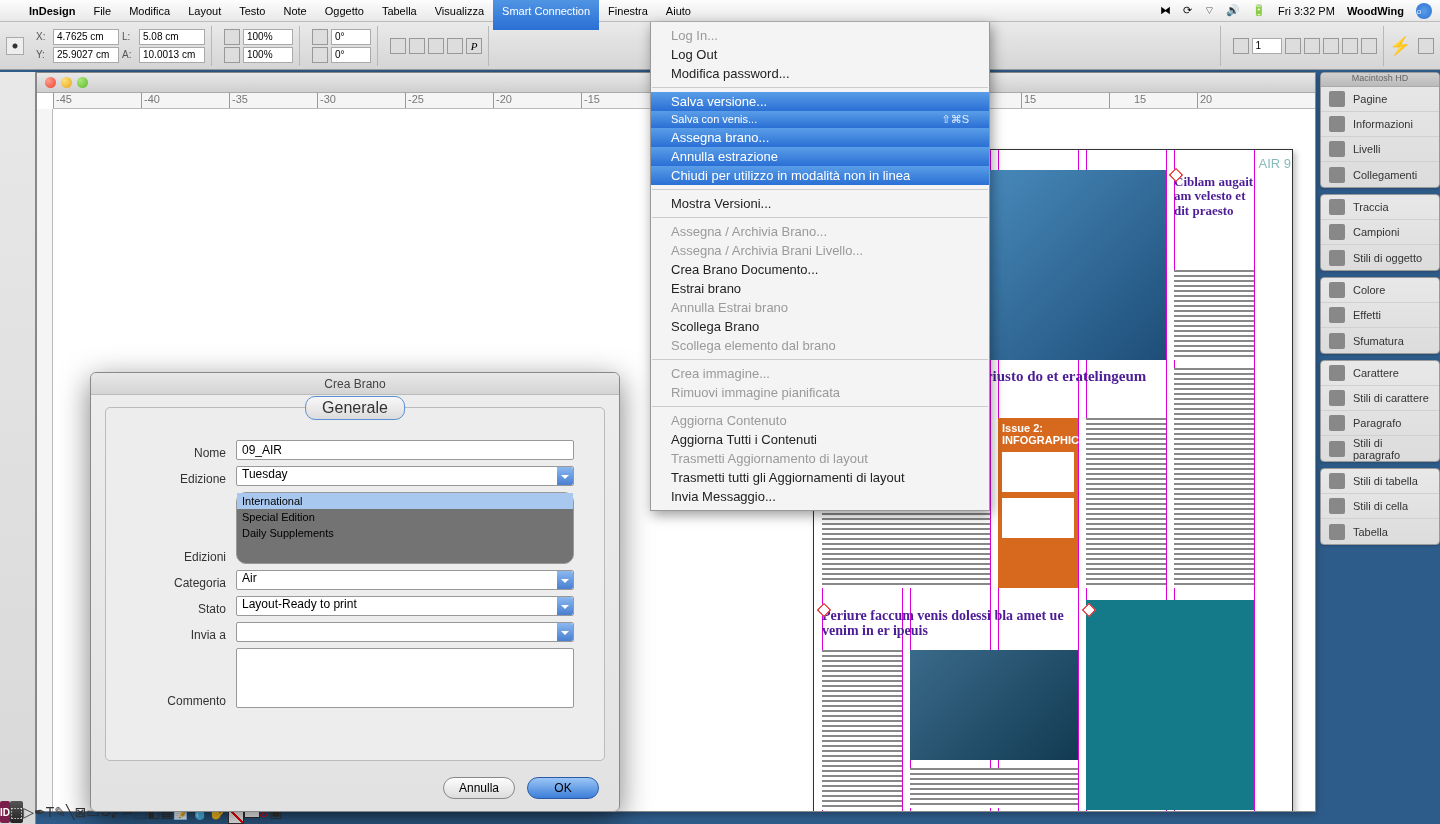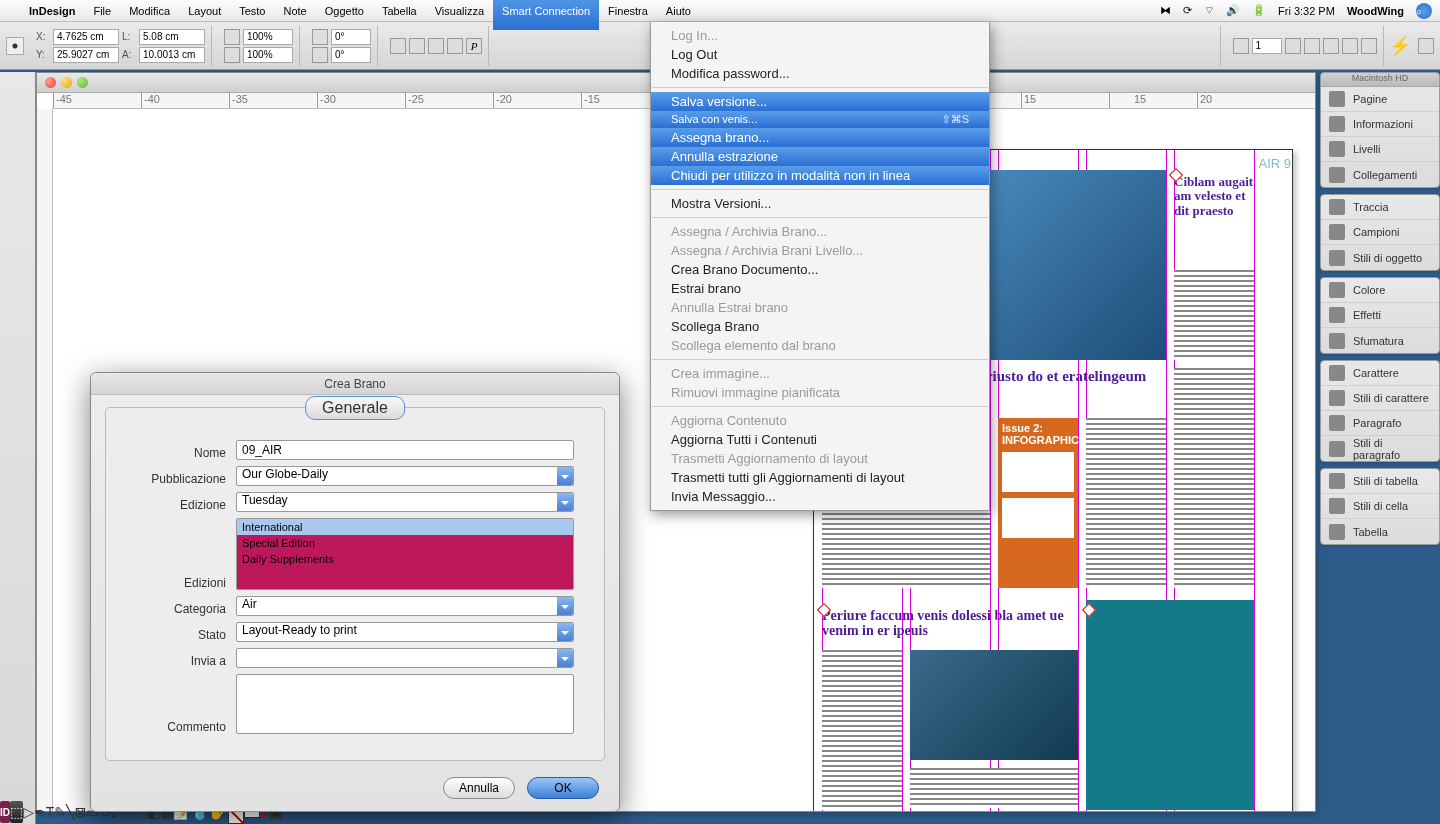--- a/index.html
+++ b/index.html
@@ -61,21 +61,21 @@
 .dialog{position:absolute;top:372px;left:90px;width:530px;height:440px;background:linear-gradient(#ededed,#e2e2e2);border:1px solid #888;border-radius:6px;box-shadow:0 8px 30px rgba(0,0,0,.5);z-index:150}
 .dialog .dtitle{height:22px;background:linear-gradient(#e8e8e8,#d4d4d4);border-bottom:1px solid #bbb;border-radius:6px 6px 0 0;text-align:center;font-size:12px;color:#444;line-height:22px}
 .dialog .inner{position:absolute;top:34px;left:14px;right:14px;bottom:50px;border:1px solid #bbb;border-radius:5px;background:#ededed;padding:10px 14px}
 .dialog .tab{position:absolute;top:-12px;left:50%;transform:translateX(-50%);padding:2px 16px;background:linear-gradient(#f8f8f8,#dcdcdc);border:1.5px solid #5a8fd6;border-radius:10px;font-size:16px;color:#333}
 .dialog .frow{display:flex;align-items:flex-end;margin:6px 16px}
 .dialog .flabel{width:100px;text-align:right;font-size:12px;color:#333;padding-right:10px;padding-top:3px}
 .dialog .finput{flex:1;height:20px;border:1px solid #999;background:#fff;font-size:12px;padding:0 5px;border-radius:2px}
 .dialog .fselect{flex:1;height:20px;border:1px solid #999;background:#fff;font-size:12px;padding:0 5px;border-radius:2px;position:relative}
 .dialog .fselect::after{content:"";position:absolute;right:0;top:0;bottom:0;width:16px;background:linear-gradient(#8ab8f0,#4a7fd0);border-radius:0 2px 2px 0}
 .dialog .fselect::before{content:"";position:absolute;right:4px;top:50%;width:0;height:0;border-left:4px solid transparent;border-right:4px solid transparent;border-top:4px solid #fff;transform:translateY(-1px);z-index:1}
-.dialog .flist{flex:1;border:1px solid #999;background:#be185d;font-size:12px;border-radius:2px}
+.dialog .flist{flex:1;border:1px solid #999;background:#737373;font-size:12px;border-radius:10px}
 .dialog .flist .opt{padding:2px 5px}
 .dialog .flist .opt.sel{background:#a8c8f0}
 .dialog textarea.finput{height:60px;resize:none}
 .dialog .buttons{position:absolute;bottom:12px;right:20px;display:flex;gap:12px}
 .dialog .btn{width:72px;height:22px;border-radius:11px;font-size:12px;text-align:center;line-height:20px;border:1px solid #888;background:linear-gradient(#fdfdfd,#dcdcdc);cursor:default}
 .dialog .btn.primary{background:linear-gradient(#9bc6f6,#3c7ed8);border-color:#2a5aa8;color:#000}
 </style>
 </head>
 <body>
 
@@ -379,24 +379,20 @@
 <div class="dialog">
   <div class="dtitle">Crea Brano</div>
   <div class="inner">
     <div class="tab">Generale</div>
     <div style="height:16px"></div>
     <div class="frow">
         <div class="flabel">Nome</div>
         <input class="finput" value="09_AIR" style="">
       </div>
     <div class="frow">
-        <div class="flabel">Pubblicazione</div>
-        <div class="fselect">Our Globe-Daily</div>
-      </div>
-    <div class="frow">
         <div class="flabel">Edizione</div>
         <div class="fselect">Tuesday</div>
       </div>
     <div class="frow">
         <div class="flabel">Edizioni</div>
       <div class="flist" style="height:72px">
         <div class="opt sel">International</div>
         <div class="opt">Special Edition</div>
         <div class="opt">Daily Supplements</div>
       </div>

